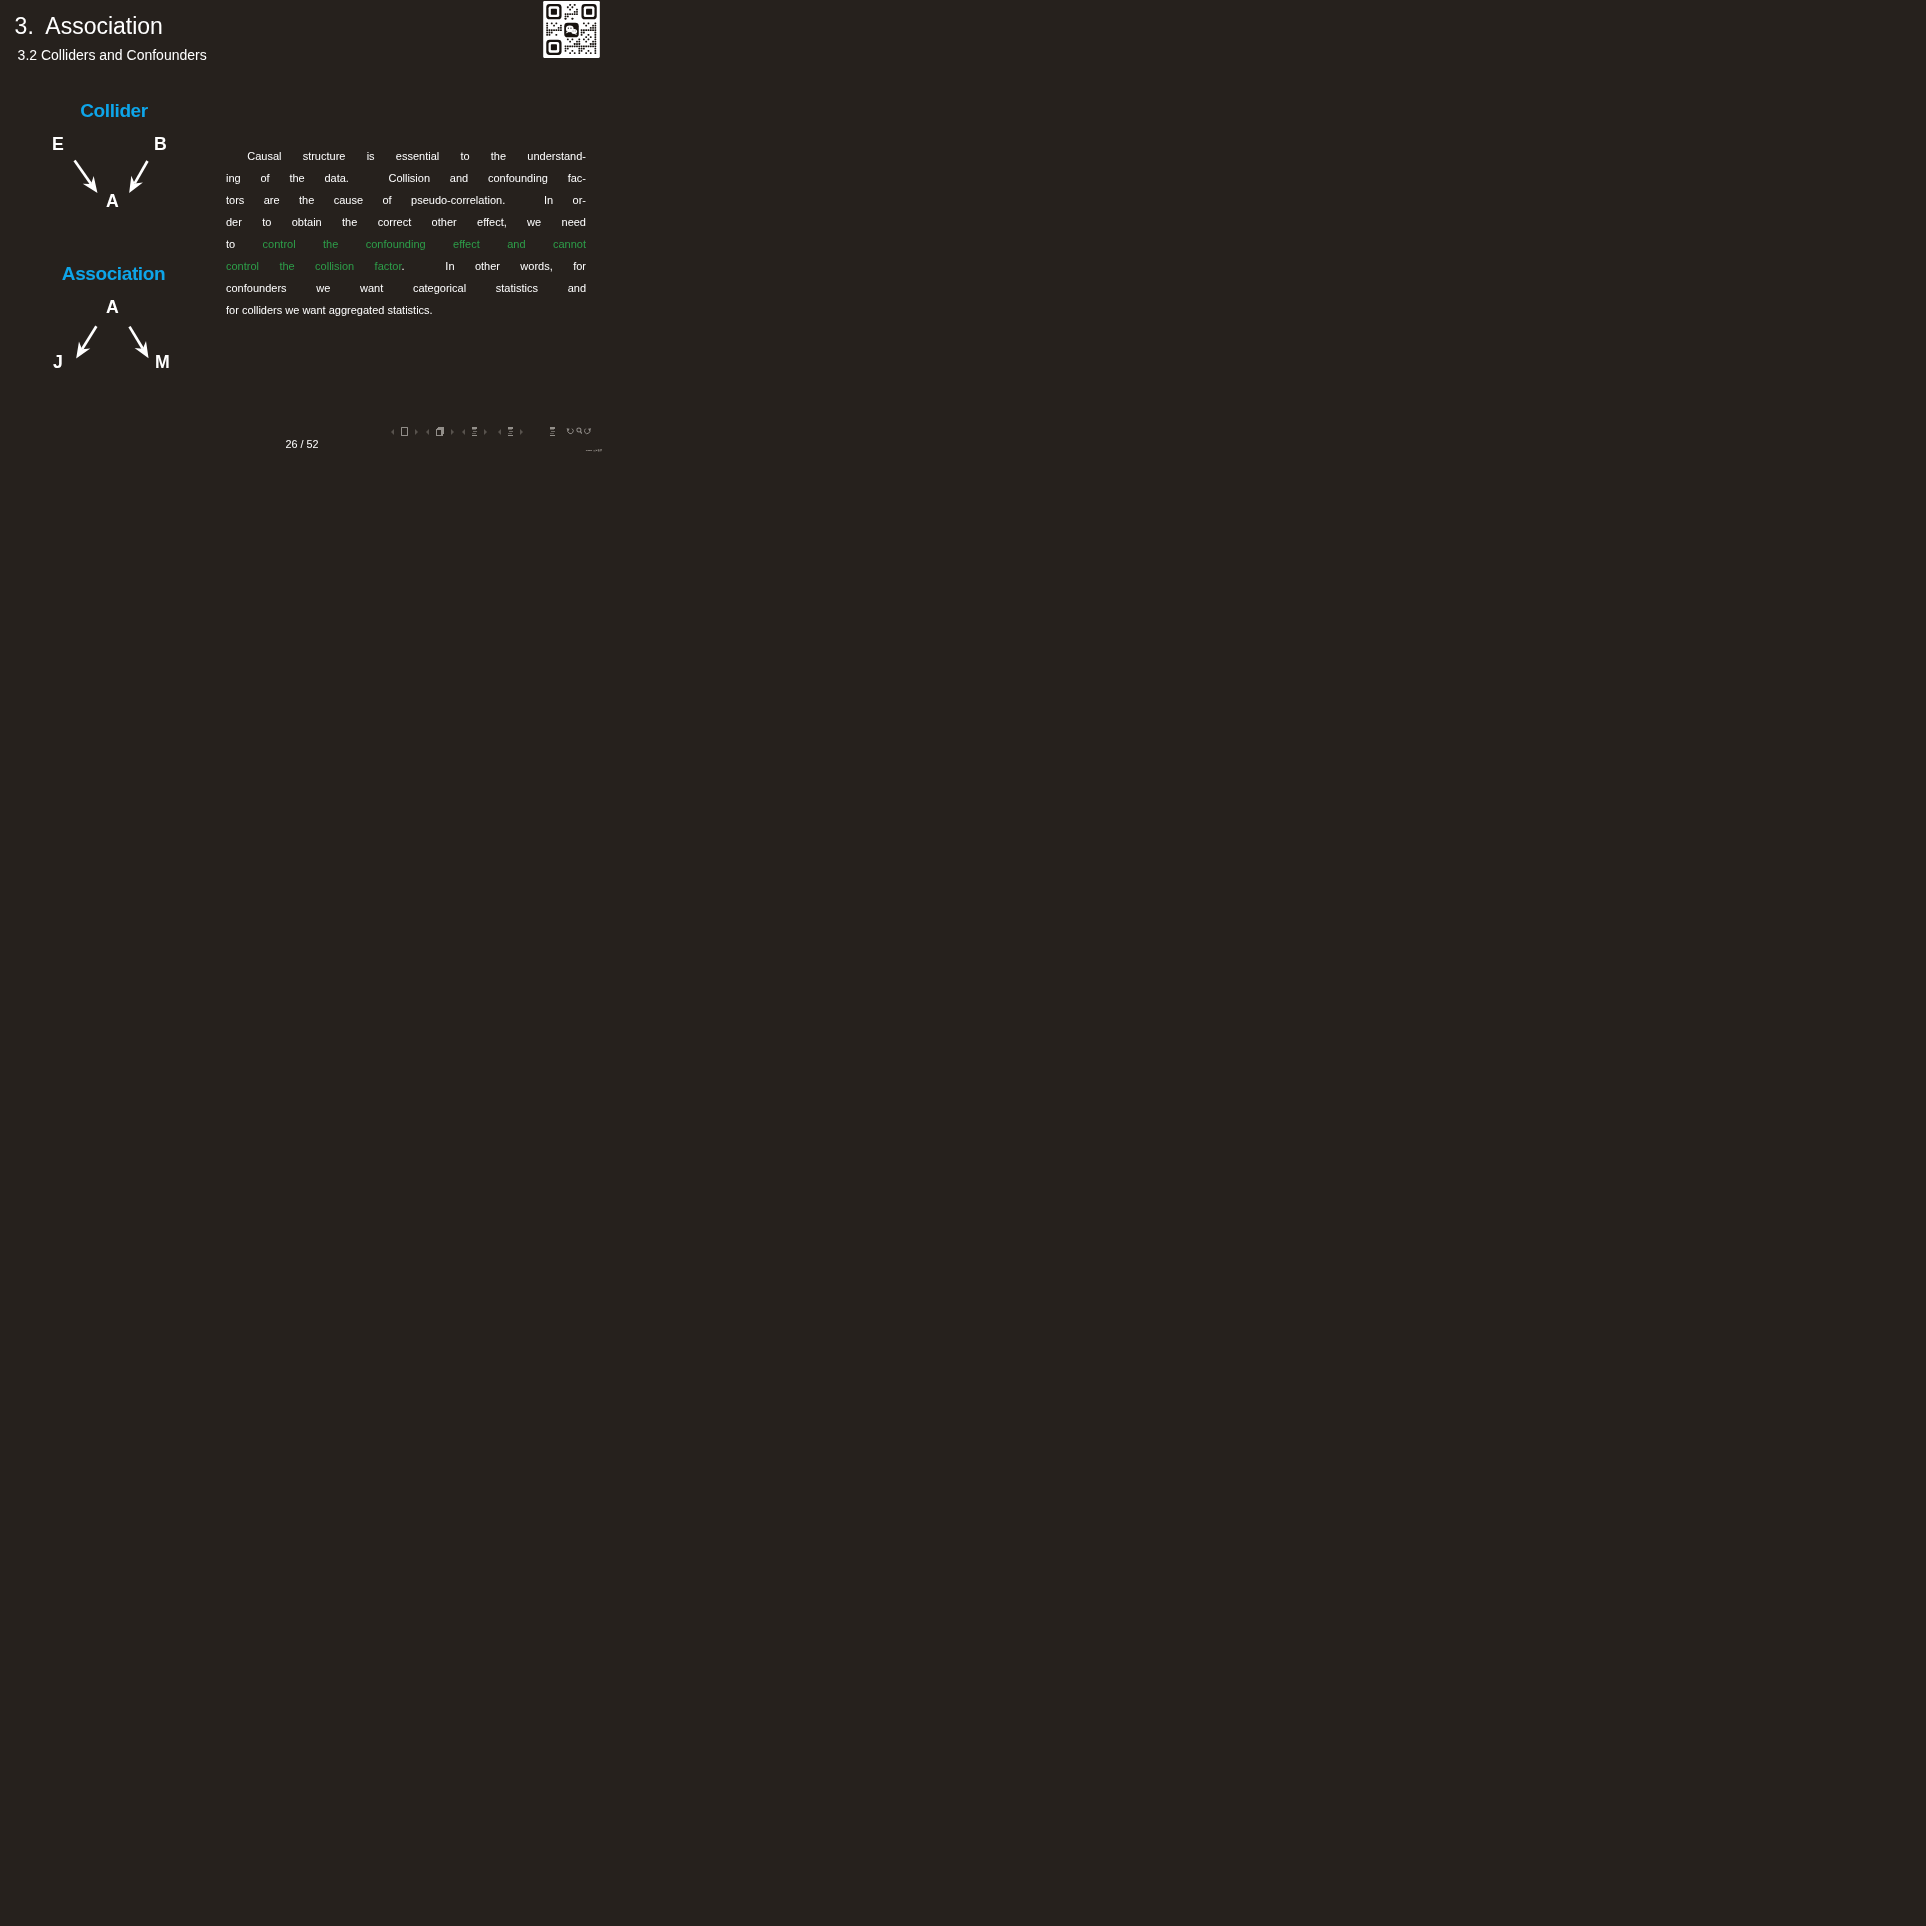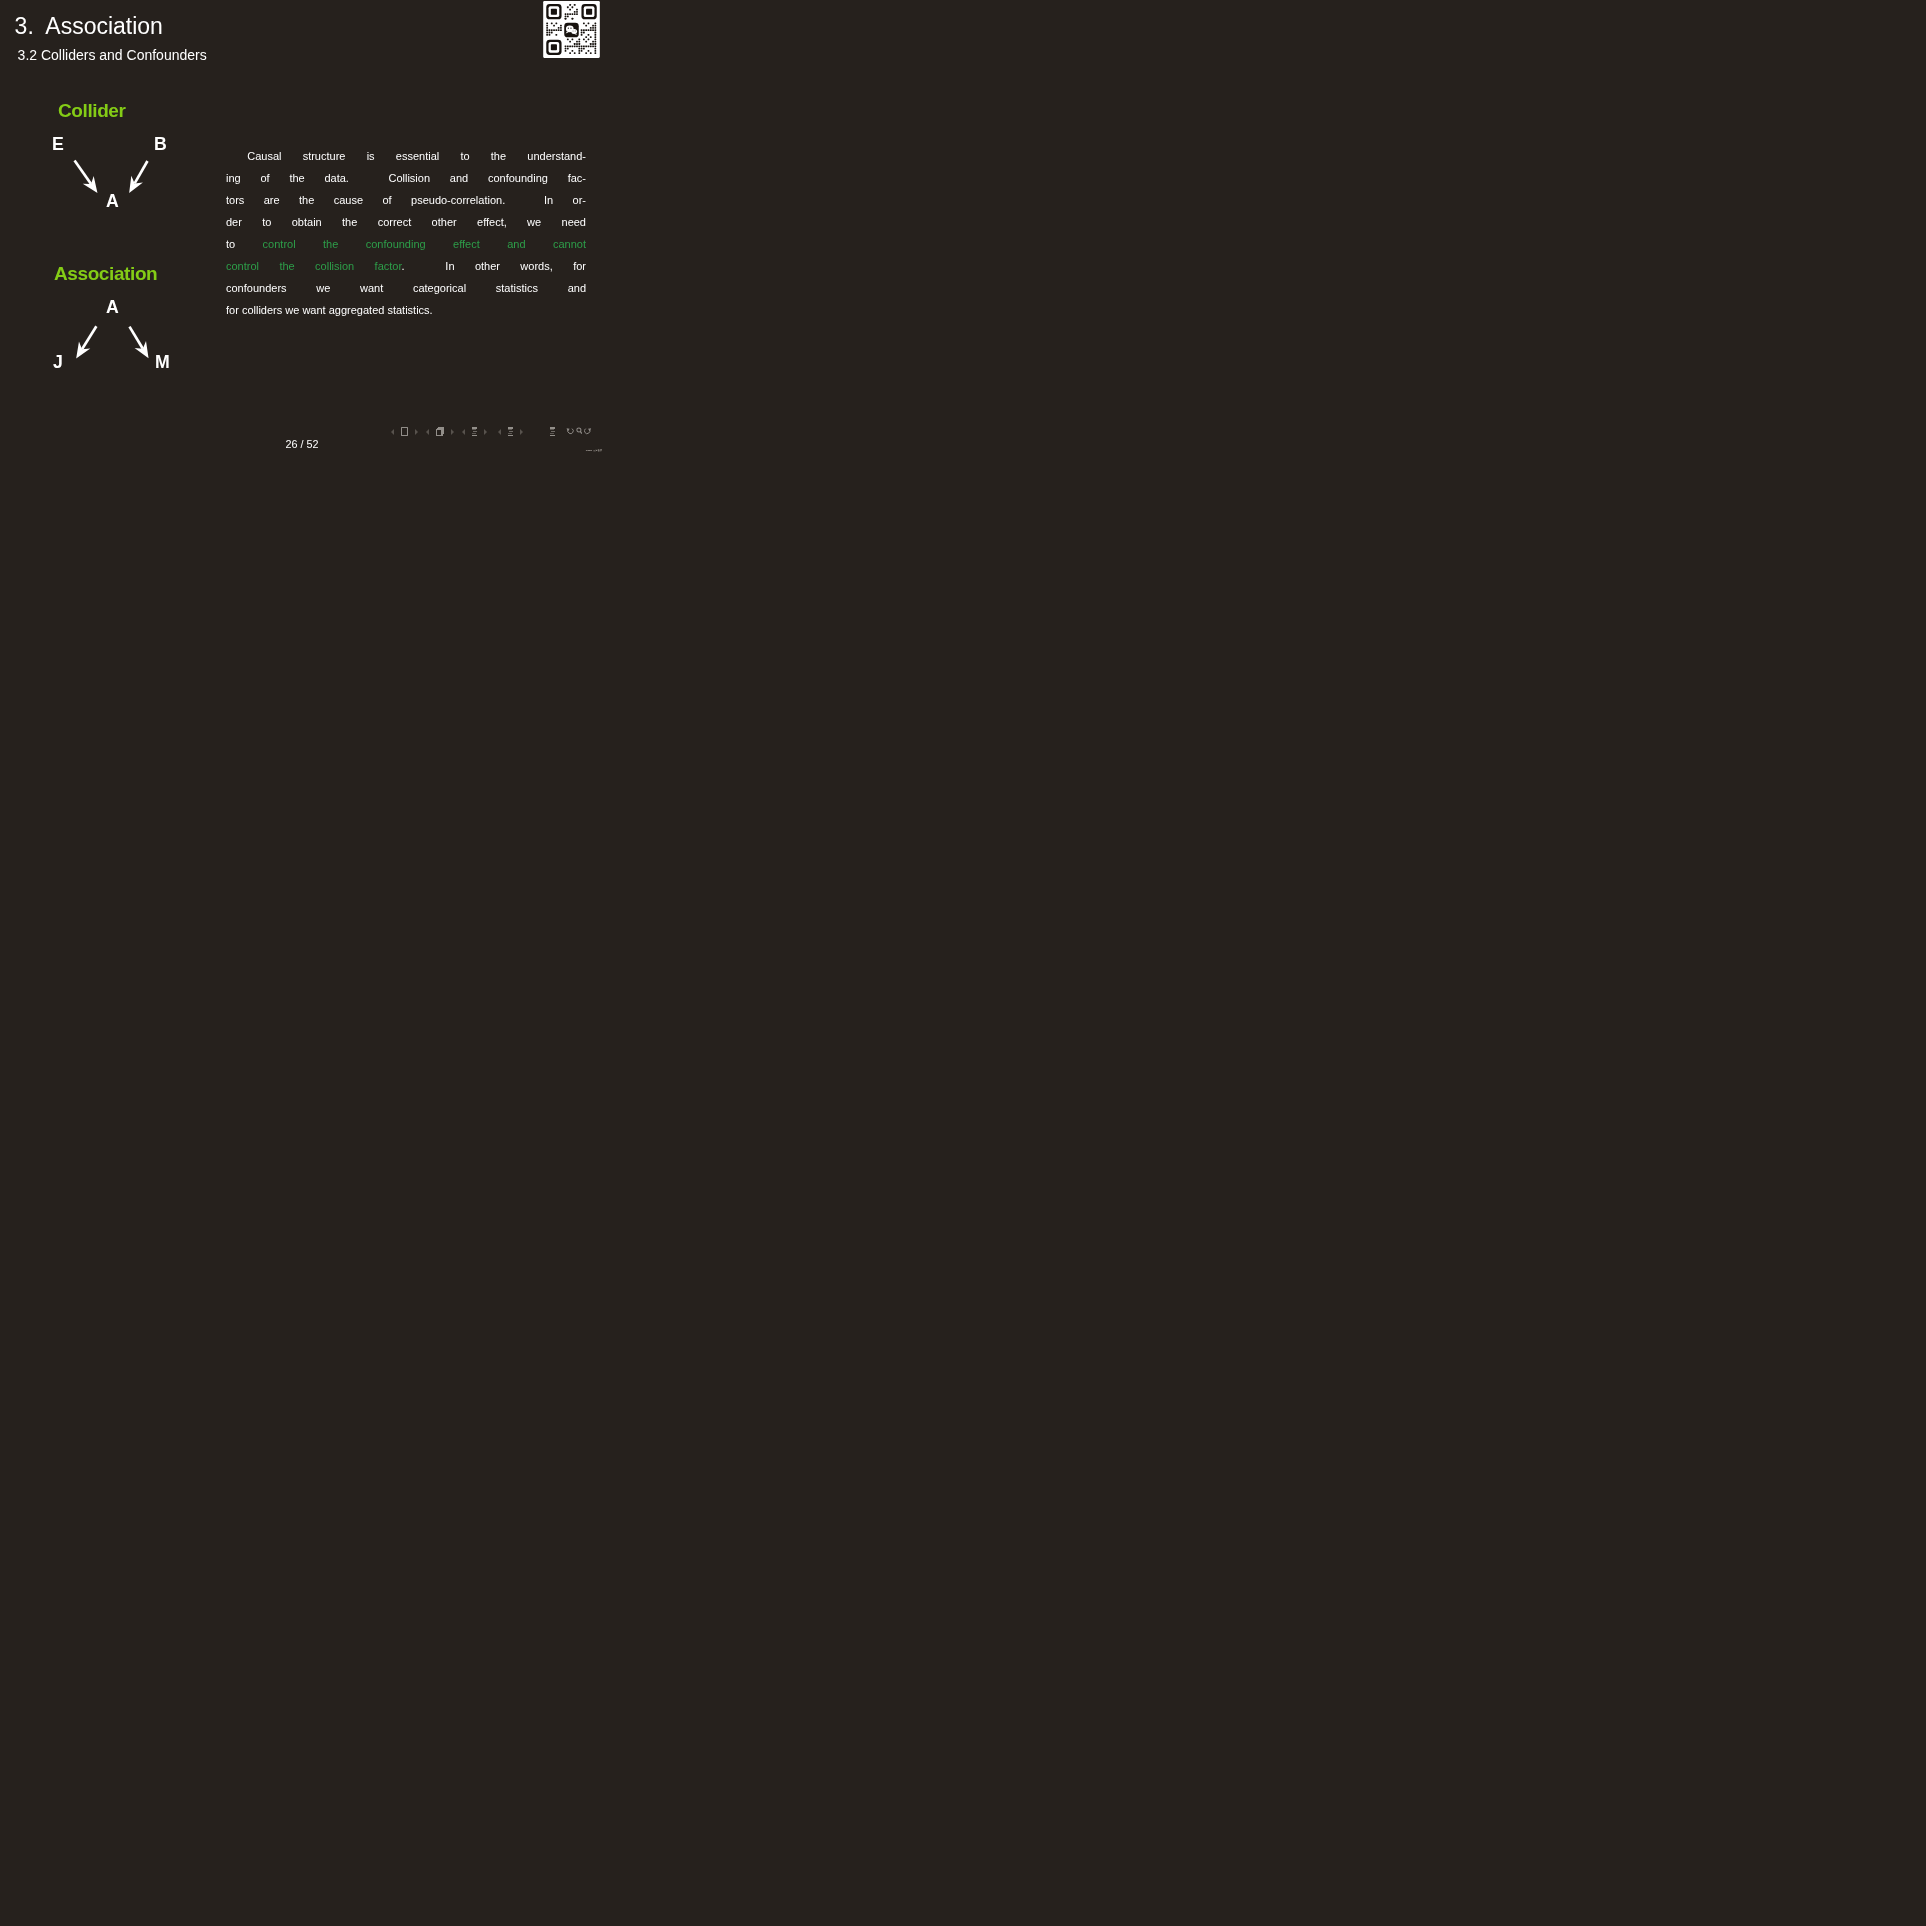--- a/index.html
+++ b/index.html
@@ -15,21 +15,21 @@
   }
   .subtitle{
     position:absolute;left:14.6px;top:45px;font-size:14px;font-weight:400;
     line-height:1.1;white-space:pre;color:#fff;margin:3px;
   }
   
   .qr{position:absolute;left:543px;top:0.8px;width:57px;height:57px;}
   
   .dtitle{
     position:absolute;font-size:19px;font-weight:700;line-height:1;
-    letter-spacing:-0.4px;color:#84cc16;
+    text-align:center;letter-spacing:-0.4px;color:#0ea5e9;
   }
   .dtitle.collider{left:58px;top:101px;width:112px;}
   .dtitle.confounder{left:54px;top:264px;width:119px;}
   .node{position:absolute;font-size:17.7px;font-weight:700;line-height:1;color:#fff;}
   .node.e{left:52px;top:136px;}
   .node.b{left:154px;top:136px;}
   .node.a-col{left:106px;top:193px;}
   .node.a-con{left:106px;top:299px;}
   .node.j{left:53px;top:354px;}
   .node.m{left:155px;top:354px;}

